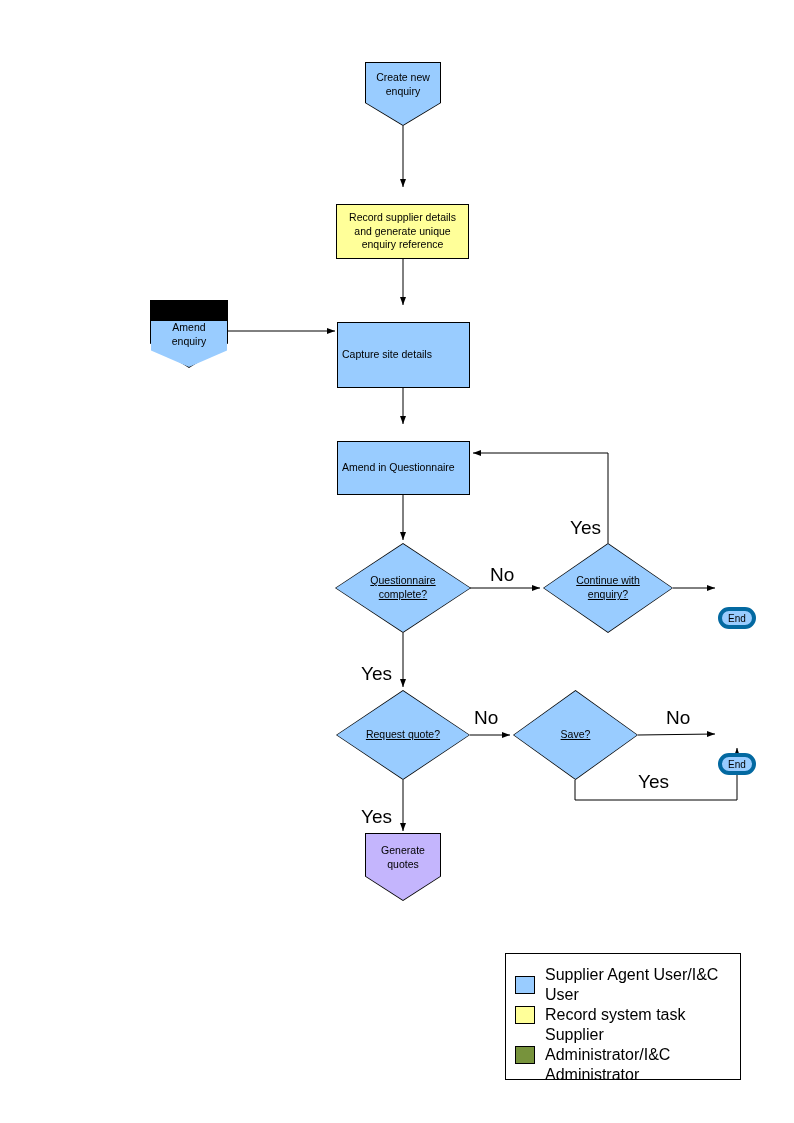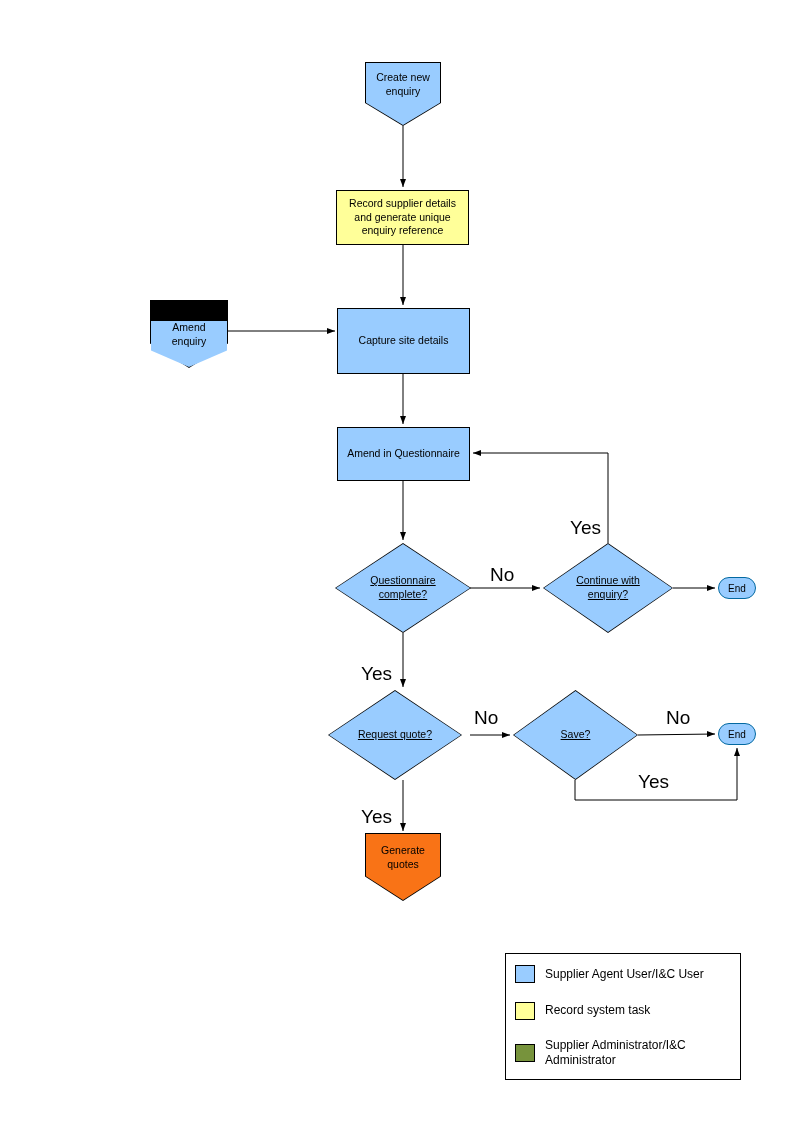--- a/index.html
+++ b/index.html
@@ -4,47 +4,47 @@
 <style>
   * { box-sizing: border-box; }
   html, body { margin: 0; padding: 0; background: #ffffff; }
   body { font-family: "Liberation Sans", sans-serif; color: #000; }
   .canvas { position: relative; width: 794px; height: 1123px; background: #fff; overflow: hidden; }
   .edges { position: absolute; left: 0; top: 0; }
 
   .node { position: absolute; }
 
   
-  .process { border: 1px solid #000; display: flex; align-items: center; justify-content: center;
-             text-align: center; font-size: 10.5px; line-height: 1.3; padding: 10px 4px; }
+  .process { border: 1px solid #000; display: flex; align-items: center; justify-content: flex-start;
+             text-align: center; font-size: 10.5px; line-height: 1.3; padding: 10px 4px; margin-top: 14px; }
 
   
   .shape-outer { position: absolute; inset: 0; background: #000; }
   .shape-inner { position: absolute; inset: 1px; display: flex; align-items: center; justify-content: center;
                  text-align: center; font-size: 10.5px; line-height: 1.3; }
 
   .offpage .shape-outer, .offpage .shape-inner {
     clip-path: polygon(0 0, 100% 0, 100% 64%, 50% 100%, 0 64%);
   }
   .offpage .shape-inner { padding: 0 3px 18px 3px; }
 
   .decision .shape-outer, .decision .shape-inner {
     clip-path: polygon(50% 0, 100% 50%, 50% 100%, 0 50%);
   }
   .decision .shape-inner span { width: 74%; text-decoration: underline; }
 
-  .terminator { border: 1px solid #0369a1; border-radius: 11px; display: flex; align-items: center;
-                justify-content: center; font-size: 10px; }
+  .terminator { border: 4px solid #0369a1; border-radius: 11px; display: flex; align-items: center;
+                justify-content: center; font-size: 10px; margin-top: 30px; }
 
   .edge-label { position: absolute; font-size: 19px; }
 
   .legend { position: absolute; left: 505px; top: 953px; width: 236px; height: 127px;
             border: 1px solid #000; background: #fff; padding: 11px 9px;
             display: flex; flex-direction: column; justify-content: space-between; }
-  .legend-item { display: flex; align-items: center; gap: 10px; font-size: 12px; line-height: 1.25; }
+  .legend-item { display: flex; align-items: center; gap: 10px; font-size: 16px; line-height: 1.25; }
   .swatch { width: 20px; height: 18px; border: 1px solid #000; flex: 0 0 auto; }
 </style>
 </head>
 <body>
 
 <div class="canvas">
 
   <svg class="edges" width="794" height="1123">
     <defs>
       <marker id="arrow" markerWidth="9" markerHeight="8" refX="8" refY="3" orient="auto">
@@ -103,41 +103,41 @@
     <div class="shape-outer"></div>
     <div class="shape-inner" style="background-color: rgb(153, 204, 255);">
       <span>Continue with enquiry?</span>
     </div>
   </div>
 
   <div class="node terminator" style="left: 718px; top: 577px; width: 38px; height: 22px; background-color: rgb(153, 204, 255);">
     <span>End</span>
   </div>
 
-  <div class="node decision" style="left:328px; top:690px; width:134px; height:90px;">
+  <div class="node decision" style="left:336px; top:690px; width:134px; height:90px;">
     <div class="shape-outer"></div>
     <div class="shape-inner" style="background-color: rgb(153, 204, 255);">
       <span>Request quote?</span>
     </div>
   </div>
 
   <div class="node decision" style="left:513px; top:690px; width:125px; height:90px;">
     <div class="shape-outer"></div>
     <div class="shape-inner" style="background-color: rgb(153, 204, 255);">
       <span>Save?</span>
     </div>
   </div>
 
   <div class="node terminator" style="left: 718px; top: 723px; width: 38px; height: 22px; background-color: rgb(153, 204, 255);">
     <span>End</span>
   </div>
 
   <div class="node offpage" style="left:365px; top:833px; width:76px; height:68px;">
     <div class="shape-outer"></div>
-    <div class="shape-inner" style="background-color: #f97316;">
+    <div class="shape-inner" style="background-color: #c4b5fd;">
       <span>Generate quotes</span>
     </div>
   </div>
 
   <div class="edge-label" style="left:490px; top:564px;">No</div>
   <div class="edge-label" style="left:570px; top:517px;">Yes</div>
   <div class="edge-label" style="left:361px; top:663px;">Yes</div>
   <div class="edge-label" style="left:474px; top:707px;">No</div>
   <div class="edge-label" style="left:666px; top:707px;">No</div>
   <div class="edge-label" style="left:638px; top:771px;">Yes</div>

